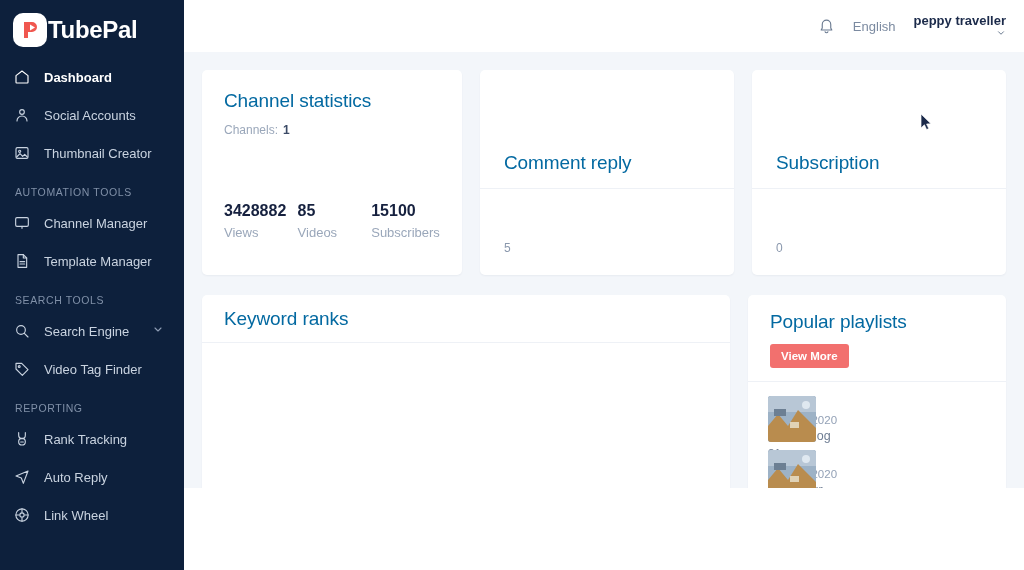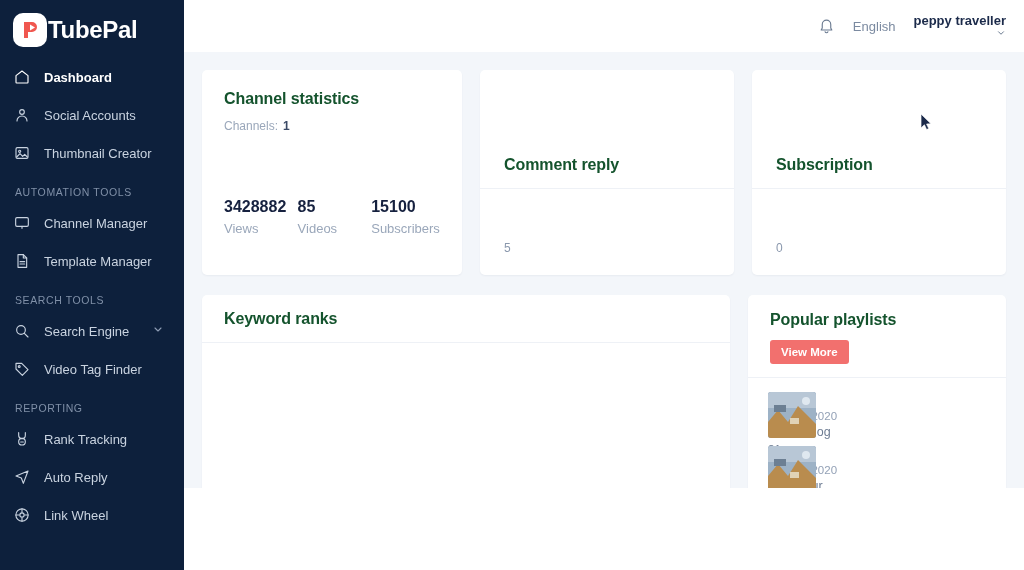--- a/index.html
+++ b/index.html
@@ -100,21 +100,21 @@
   .row2 { margin-top: 20px; height: 280px; }
 
   .card {
     background: #ffffff;
     border-radius: 5px;
     box-shadow: 0 1px 2px rgba(20,40,80,0.05);
     overflow: hidden;
     position: relative;
   }
   .card-title {
-    font-size: 16px; font-weight: bold; color: #14532d;
+    font-size: 19px; font-weight: normal; color: #0369a1;
     letter-spacing: -0.1px;
   }
 
   
   .card-stats { flex: 0 0 260px; padding: 20px 20px 0 22px; }
   .chan-sub {
     margin-top: 11px; font-size: 12px; color: #9aa7ba;
   }
   .chan-sub b { color: #3b4a66; margin-left: 5px; }
   .stat-row { display: flex; margin-top: 46px; }

